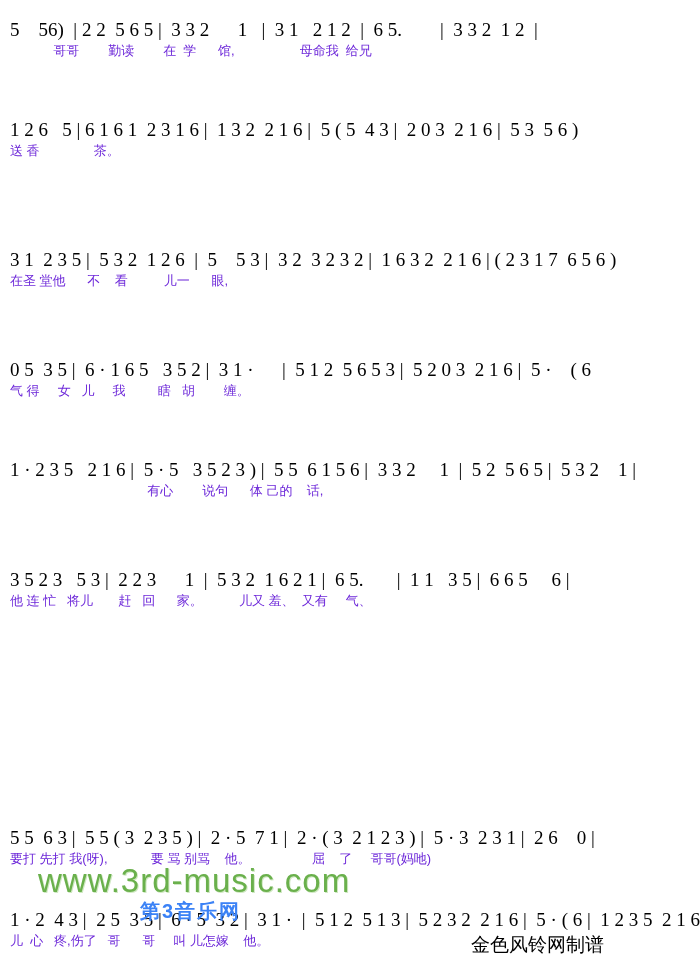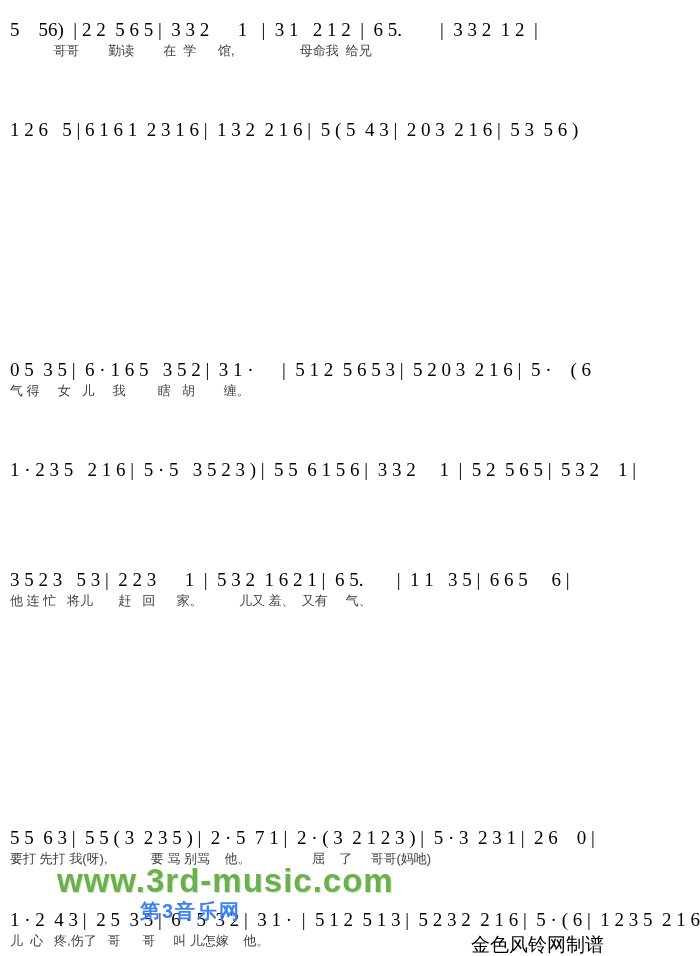--- a/index.html
+++ b/index.html
@@ -26,35 +26,34 @@
     letter-spacing:0px;
     white-space:pre;
     color:#000;
     padding-left:10px;
     line-height:24px;
   }
   .lyrics{
     font-family:"Liberation Sans", sans-serif;
     font-size:13px;
     white-space:pre;
-    color:#404040;
+    color:#6d28d9;
     padding-left:10px;
     line-height:18px;
   }
   .watermark{
     position:absolute;
     left:38px;
     top:862px;
     font-family:"Liberation Sans", sans-serif;
     font-size:33px;
-    font-weight:bold;
+    font-weight:normal;
     color:#6ab04c;
     letter-spacing:1px;
     text-shadow:1px 1px 0 #cfe8c2;
-    margin-left:19px;
   }
   .watermark2{
     position:absolute;
     left:140px;
     top:898px;
     font-family:Liberation Sans, sans-serif;
     font-size:20px;
     font-weight:bold;
     color:#3b82f6;
     letter-spacing:2px;
@@ -73,30 +72,36 @@
 
 <div class="sheet">
 
   <div class="line" style="top:18px;">
     <div class="notes">5    56)  | 2 2  5 6 5 |  3 3 2      1   |  3 1   2 1 2  |  6 5.        |  3 3 2  1 2  |</div>
     <div class="lyrics">            哥哥        勤读        在  学      馆,                  母命我  给兄</div>
   </div>
 
   <div class="line" style="top:118px;">
     <div class="notes">1 2 6   5 | 6 1 6 1  2 3 1 6 |  1 3 2  2 1 6 |  5 ( 5  4 3 |  2 0 3  2 1 6 |  5 3  5 6 )</div>
+    <div class="lyrics">送 香               茶。</div>
   </div>
 
+  <div class="line" style="top:248px;">
+    <div class="notes">3 1  2 3 5 |  5 3 2  1 2 6  |  5    5 3 |  3 2  3 2 3 2 |  1 6 3 2  2 1 6 | ( 2 3 1 7  6 5 6 )</div>
+    <div class="lyrics">在圣 堂他      不    看          儿一      眼,</div>
+  </div>
 
   <div class="line" style="top:358px;">
     <div class="notes">0 5  3 5 |  6 · 1 6 5   3 5 2 |  3 1 ·      |  5 1 2  5 6 5 3 |  5 2 0 3  2 1 6 |  5 ·    ( 6</div>
     <div class="lyrics">气 得     女   儿     我         瞎   胡        缠。</div>
   </div>
 
   <div class="line" style="top:458px;">
     <div class="notes">1 · 2 3 5   2 1 6 |  5 · 5   3 5 2 3 ) |  5 5  6 1 5 6 |  3 3 2     1  |  5 2  5 6 5 |  5 3 2    1 |</div>
+    <div class="lyrics">                                      有心        说句      体 己的    话,</div>
   </div>
 
   <div class="line" style="top:568px;">
     <div class="notes">3 5 2 3   5 3 |  2 2 3      1  |  5 3 2  1 6 2 1 |  6 5.       |  1 1   3 5 |  6 6 5     6 |</div>
     <div class="lyrics">他 连 忙   将儿       赶   回      家。          儿又 羞、  又有     气、</div>
   </div>
 
 
   <div class="line" style="top:826px;">
     <div class="notes">5 5  6 3 |  5 5 ( 3  2 3 5 ) |  2 · 5  7 1 |  2 · ( 3  2 1 2 3 ) |  5 · 3  2 3 1 |  2 6    0 |</div>

